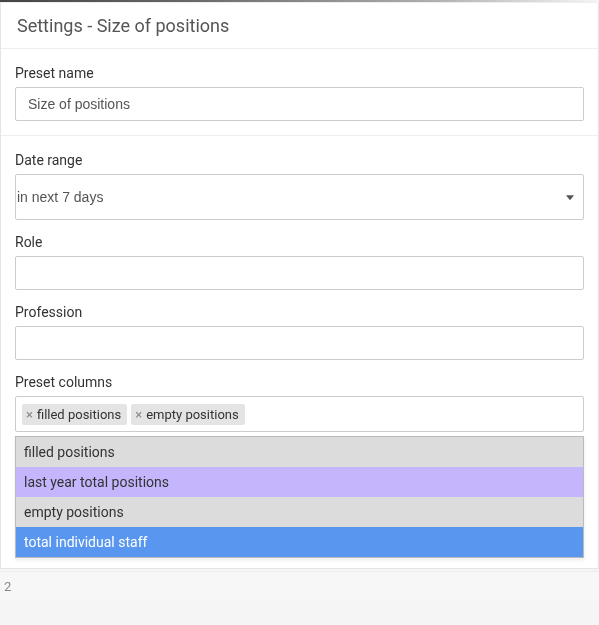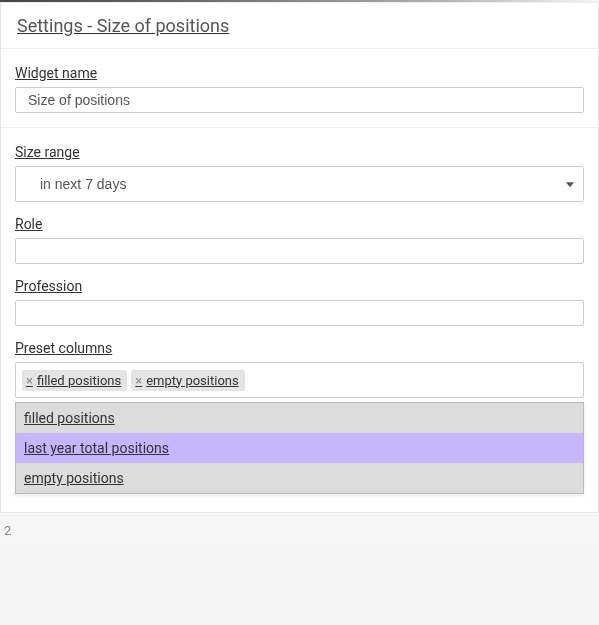--- a/index.html
+++ b/index.html
@@ -13,21 +13,20 @@
     .top-strip {
       height: 3px;
       background: linear-gradient(to right, #444 0%, #666 30%, #888 50%, #aaa 70%, #f5f5f5 100%);
       border-bottom: 1px solid #eee;
     }
     .panel {
       background: #fff;
       border: 1px solid #e5e5e5;
       border-top: none;
       margin: 0;
-      text-decoration: underline;
     }
     .panel-header {
       padding: 12px 16px;
       border-bottom: 1px solid #eee;
       font-size: 18px;
       font-weight: 400;
       color: #555;
     }
     .panel-body {
       padding: 16px 14px 10px;
@@ -37,32 +36,32 @@
     }
     .form-label {
       display: block;
       font-size: 14px;
       color: #333;
       margin-bottom: 6px;
       font-weight: 400;
     }
     .form-control {
       width: 100%;
-      height: 26px;
+      height: 34px;
       padding: 6px 12px;
       font-size: 14px;
       color: #555;
       background: #fff;
       border: 1px solid #ccc;
       border-radius: 2px;
     }
     .form-select {
       width: 100%;
-      height: 36px;
-      padding: 6px 28px 6px 24px;
+      height: 46px;
+      padding: 6px 28px 6px 1px;
       font-size: 14px;
       color: #555;
       background: #fff;
       border: 1px solid #ccc;
       border-radius: 2px;
       appearance: none;
       -webkit-appearance: none;
       position: relative;
     }
     .select-wrap {
@@ -147,62 +146,63 @@
 <body>
 
 <div class="top-strip"></div>
 
 <div class="panel">
   <div class="panel-header">Settings - Size of positions</div>
 
   <div class="panel-body">
 
     <div class="form-group">
-      <label class="form-label">Widget name</label>
+      <label class="form-label">Preset name</label>
       <input type="text" class="form-control" value="Size of positions" style="">
     </div>
 
     <div class="section-divider"></div>
 
     <div class="form-group">
-      <label class="form-label">Size range</label>
+      <label class="form-label">Date range</label>
       <div class="select-wrap">
         <select class="form-select">
           <option>in next 7 days</option>
         </select>
       </div>
     </div>
 
     <div class="form-group">
       <label class="form-label">Role</label>
       <input type="text" class="form-control" value="" style="">
     </div>
 
     <div class="form-group">
       <label class="form-label">Profession</label>
       <input type="text" class="form-control" value="" style="">
     </div>
 
-    <div class="form-group" style="margin-bottom:8px">
+    <div class="form-group" style="margin-bottom:0">
       <label class="form-label">Preset columns</label>
       <div class="tag-input">
         <span class="tag">
           <span class="tag-x">×</span>
           <span>filled positions</span>
         </span>
         <span class="tag">
           <span class="tag-x">×</span>
           <span>empty positions</span>
         </span>
       </div>
 
       <div class="dropdown">
         <div class="dropdown-item selected-gray">filled positions</div>
         <div class="dropdown-item">last year total positions</div>
         <div class="dropdown-item selected-gray">empty positions</div>
+        <div class="dropdown-item highlight">total individual staff</div>
       </div>
     </div>
 
   </div>
 </div>
 
 <div class="footer-shade">
   <span>2</span>
 </div>
 

